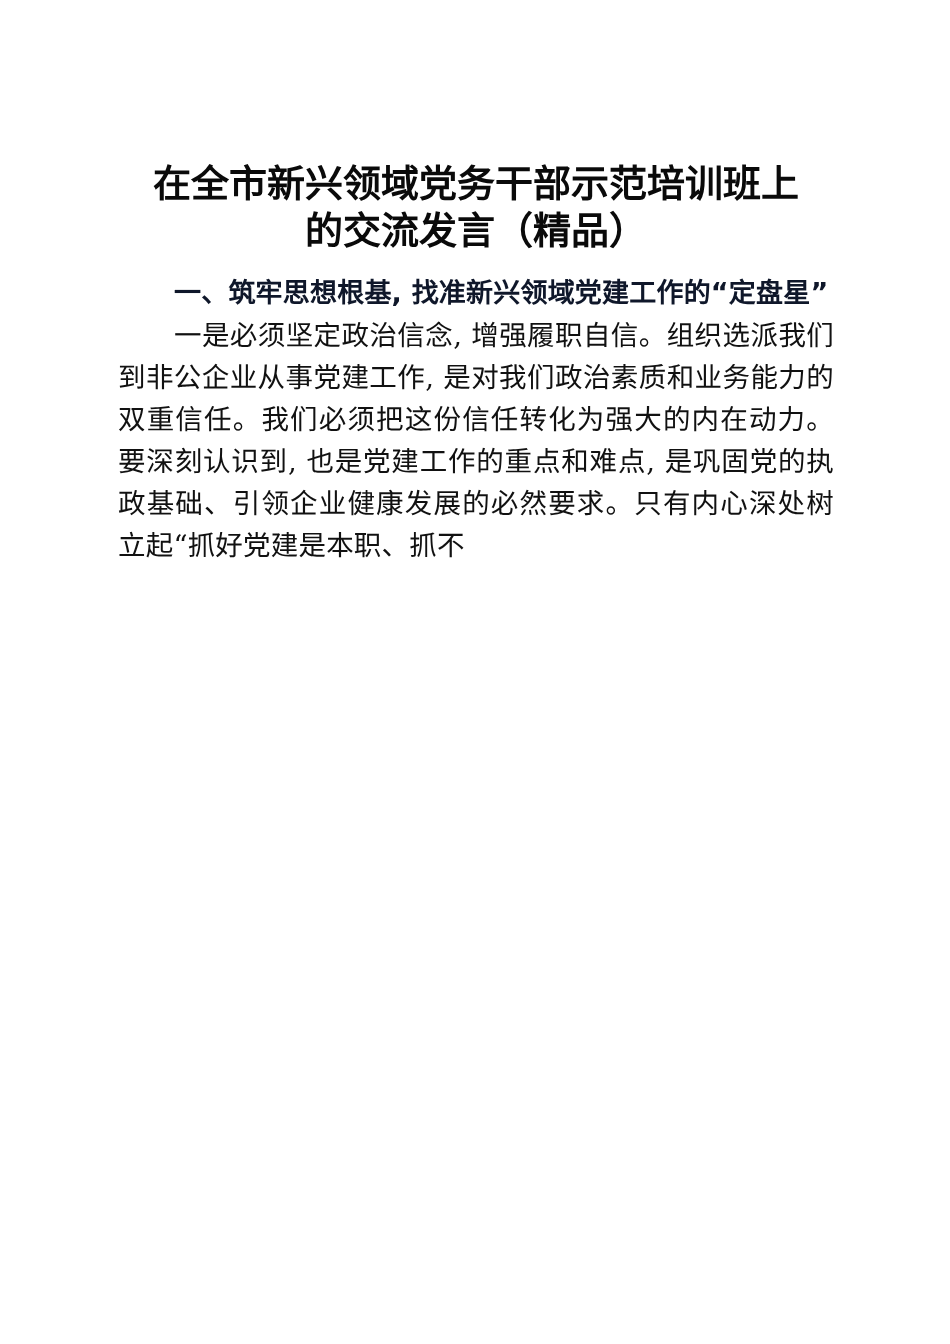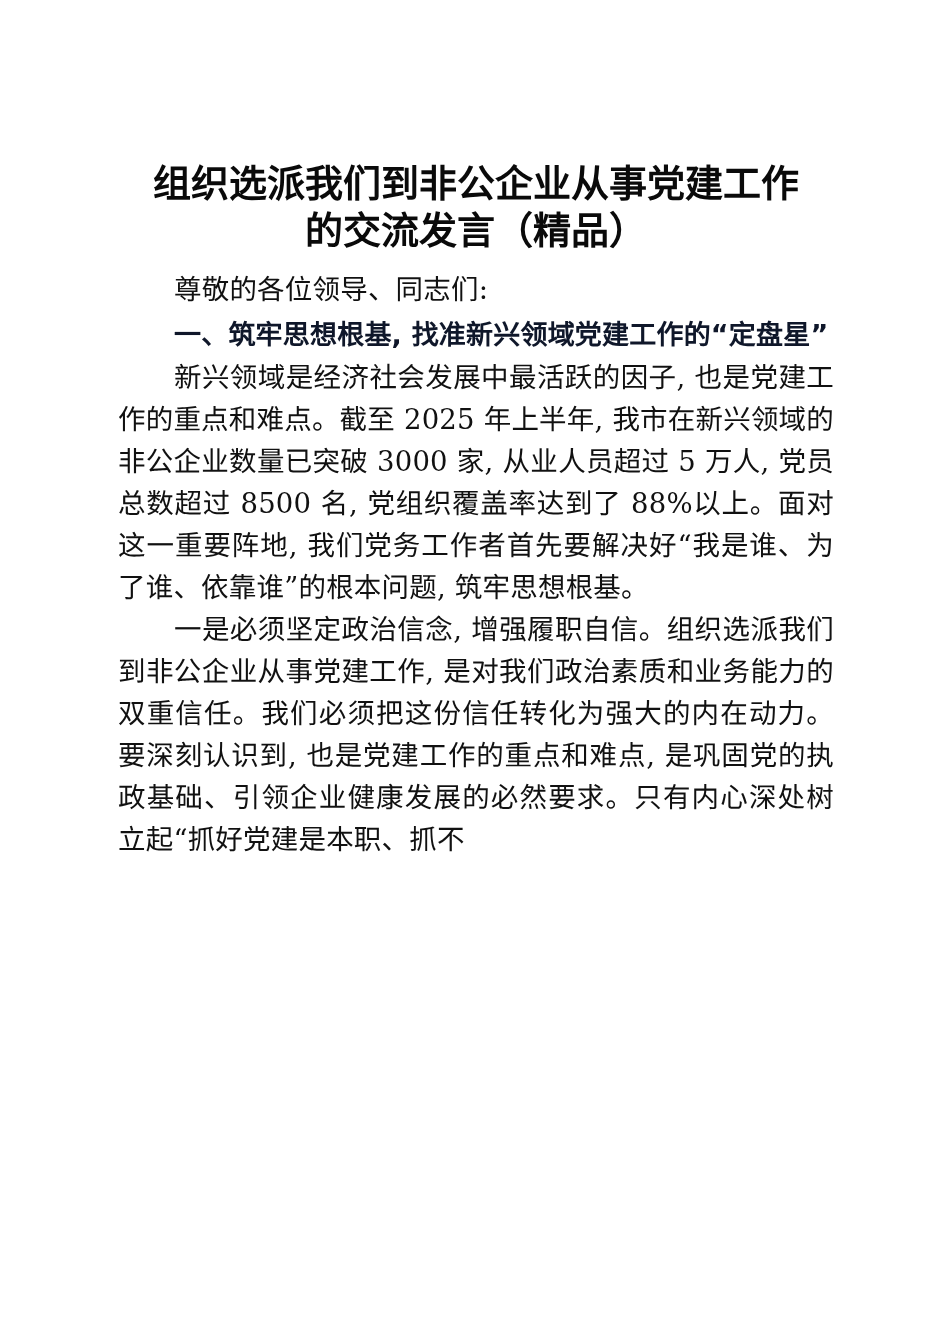--- a/index.html
+++ b/index.html
@@ -78,30 +78,28 @@
 
   .gap-sm { height: 4px; }
 </style>
 </head>
 <body>
 
 <div class="page">
   <div class="content">
 
     <h1 class="doc-title">
-      <span>组织选派我们到非公企业从事党建工作</span><br>
+      <span>在全市新兴领域党务干部示范培训班上</span><br>
       <span>的交流发言（精品）</span>
     </h1>
 
-    <p class="para salutation">尊敬的各位领导、同志们:</p>
 
 
 
     <div class="gap-sm"></div>
 
     <p class="section-heading">一、筑牢思想根基, 找准新兴领域党建工作的“定盘星”</p>
 
-    <p class="para">新兴领域是经济社会发展中最活跃的因子, 也是党建工作的重点和难点。截至 2025 年上半年, 我市在新兴领域的非公企业数量已突破 3000 家, 从业人员超过 5 万人, 党员总数超过 8500 名, 党组织覆盖率达到了 88%以上。面对这一重要阵地, 我们党务工作者首先要解决好“我是谁、为了谁、依靠谁”的根本问题, 筑牢思想根基。</p>
 
     <p class="para">一是必须坚定政治信念, 增强履职自信。组织选派我们到非公企业从事党建工作, 是对我们政治素质和业务能力的双重信任。我们必须把这份信任转化为强大的内在动力。要深刻认识到, 也是党建工作的重点和难点, 是巩固党的执政基础、引领企业健康发展的必然要求。只有内心深处树立起“抓好党建是本职、抓不</p>
 
   </div>
 </div>
 
 </body></html>

